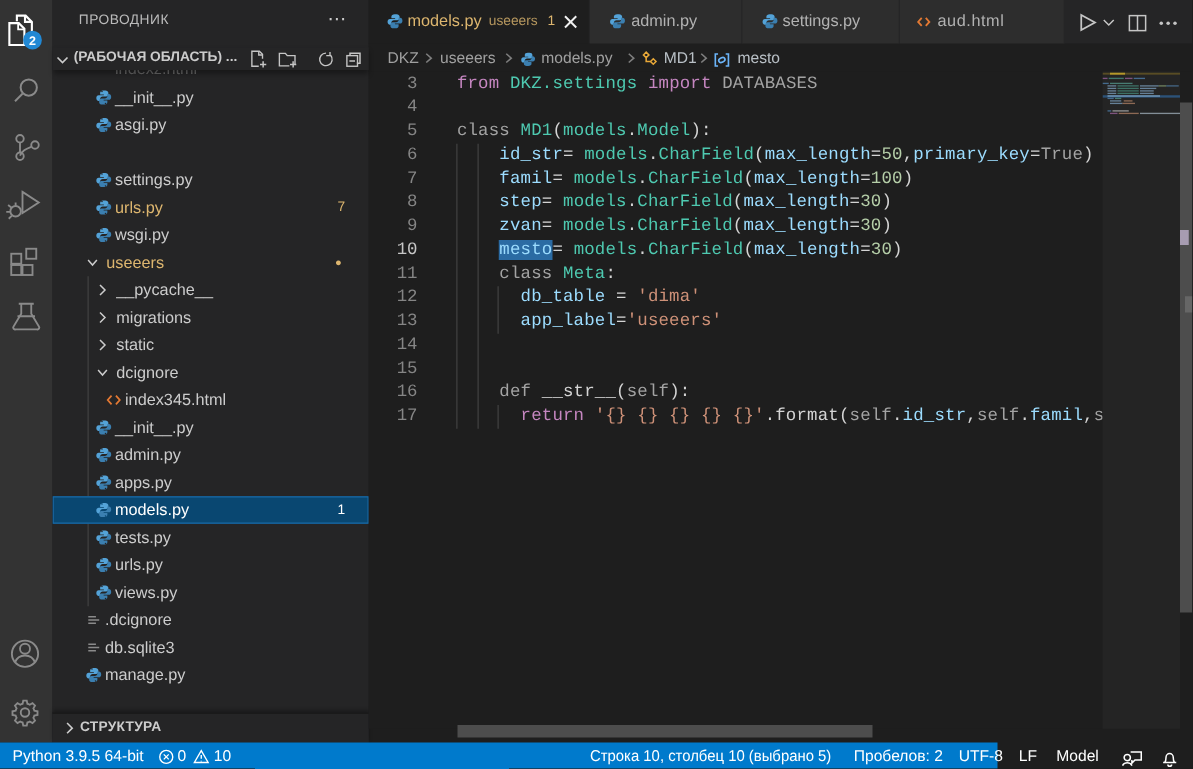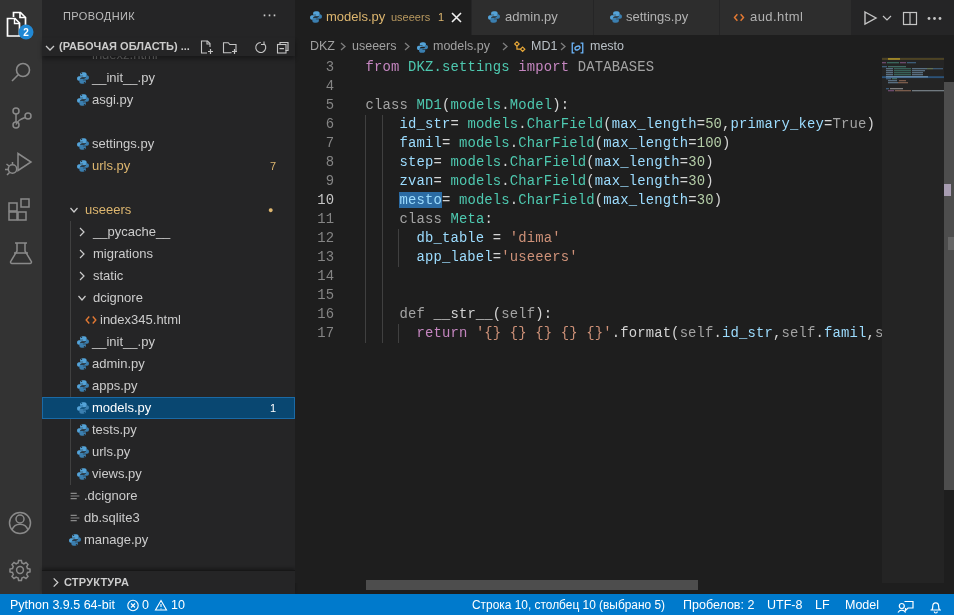--- a/index.html
+++ b/index.html
@@ -22,21 +22,21 @@
 #crumbs{left:295px;top:35px;width:659px;height:22px;background:#1e1e1e;color:#a0a0a0;font-size:12.5px;line-height:22px;}
 .ci{position:absolute;top:0;}
 
 #editor{left:295px;top:57px;width:587px;height:526px;background:#1e1e1e;overflow:hidden;}
 .cl{position:absolute;left:0;width:600px;height:19px;line-height:19px;font-family:"Liberation Mono",monospace;font-size:13.9px;letter-spacing:0.153px;white-space:pre;color:#d4d4d4;}
 .ln{position:absolute;width:39px;text-align:right;height:19px;line-height:19px;font-family:"Liberation Mono",monospace;font-size:13.9px;color:#858585;left:0;}
 .guide{position:absolute;width:1px;background:#404040;}
 .kw{color:#a3a3a3;}.kw2{color:#c586c0;}.cls{color:#4ec9b0;}.vr{color:#9cdcfe;}.num{color:#b5cea8;}.str{color:#ce9178;}
 .sel{background:#2b6ba3;}
 
-#status{left:0;top:594px;width:954px;height:21px;background:#007acc;color:#ffffff;font-size:12.5px;line-height:22px;}
+#status{left:0;top:594px;width:798px;height:21px;background:#007acc;color:#ffffff;font-size:12.5px;line-height:22px;}
 .si{position:absolute;top:0;white-space:nowrap;}
 </style></head>
 <body>
 <div id="root">
 
 <div id="act" class="abs"></div>
 <svg class="abs" style="left:0;top:0" width="42" height="593" viewBox="0 0 42 593" fill="none">
 
   <g stroke="#ffffff" stroke-width="1.7">
     <path d="M13.5 17 v-4.5 h7 l5 5 v11 h-6" fill="none"></path>
@@ -137,20 +137,27 @@
         </svg>
         <span class="nm" style="left:50px;">settings.py</span>
       </div>
       <div class="srow" style="top:99px;">
         <svg class="ficon" style="left:34px" viewBox="0 0 16 16">
           <path fill="#54a3d8" d="M7.8 1.5c-2 0-3.1.9-3.1 2.2v1.6h3.4v.6H3.4C2 5.9 1.2 7 1.2 8.5c0 1.5.8 2.6 2.2 2.6h1.3V9.3c0-1.2 1-2.2 2.3-2.2h3.2c1.1 0 2-.9 2-2V3.7c0-1.3-1.2-2.2-2.7-2.2H7.8zM6.4 3.3a.7.7 0 1 1 0-1.4.7.7 0 0 1 0 1.4z"></path>
           <path fill="#3b7fb0" d="M8.2 14.5c2 0 3.1-.9 3.1-2.2v-1.6H7.9v-.6h4.7c1.4 0 2.2-1.1 2.2-2.6 0-1.5-.8-2.6-2.2-2.6h-1.3v1.8c0 1.2-1 2.2-2.3 2.2H5.8c-1.1 0-2 .9-2 2v1.4c0 1.3 1.2 2.2 2.7 2.2h1.7zM9.6 12.7a.7.7 0 1 1 0 1.4.7.7 0 0 1 0-1.4z"></path>
         </svg>
         <span class="nm gold" style="left:50px;">urls.py</span>
         <span class="badge" style="left:228px;">7</span>
+      </div>
+      <div class="srow" style="top:121px;">
+        <svg class="ficon" style="left:34px" viewBox="0 0 16 16">
+          <path fill="#54a3d8" d="M7.8 1.5c-2 0-3.1.9-3.1 2.2v1.6h3.4v.6H3.4C2 5.9 1.2 7 1.2 8.5c0 1.5.8 2.6 2.2 2.6h1.3V9.3c0-1.2 1-2.2 2.3-2.2h3.2c1.1 0 2-.9 2-2V3.7c0-1.3-1.2-2.2-2.7-2.2H7.8zM6.4 3.3a.7.7 0 1 1 0-1.4.7.7 0 0 1 0 1.4z"></path>
+          <path fill="#3b7fb0" d="M8.2 14.5c2 0 3.1-.9 3.1-2.2v-1.6H7.9v-.6h4.7c1.4 0 2.2-1.1 2.2-2.6 0-1.5-.8-2.6-2.2-2.6h-1.3v1.8c0 1.2-1 2.2-2.3 2.2H5.8c-1.1 0-2 .9-2 2v1.4c0 1.3 1.2 2.2 2.7 2.2h1.7zM9.6 12.7a.7.7 0 1 1 0 1.4.7.7 0 0 1 0-1.4z"></path>
+        </svg>
+        <span class="nm" style="left:50px;">wsgi.py</span>
       </div>
       <div class="srow" style="top:143px;">
         <svg class="chev" style="left:26px" viewBox="0 0 12 12" fill="none" stroke="#cccccc" stroke-width="1.2">
           <path d="M2.5 4 l3.5 4 3.5-4"></path>
         </svg>
         <span class="nm gold" style="left:43px;">useeers</span>
         <span class="badge" style="left:226px;font-size:9px;">●</span>
       </div>
       <div class="srow" style="top:165px;padding-left:16px;">
         <svg class="chev" style="left:34px" viewBox="0 0 12 12" fill="none" stroke="#cccccc" stroke-width="1.2">

